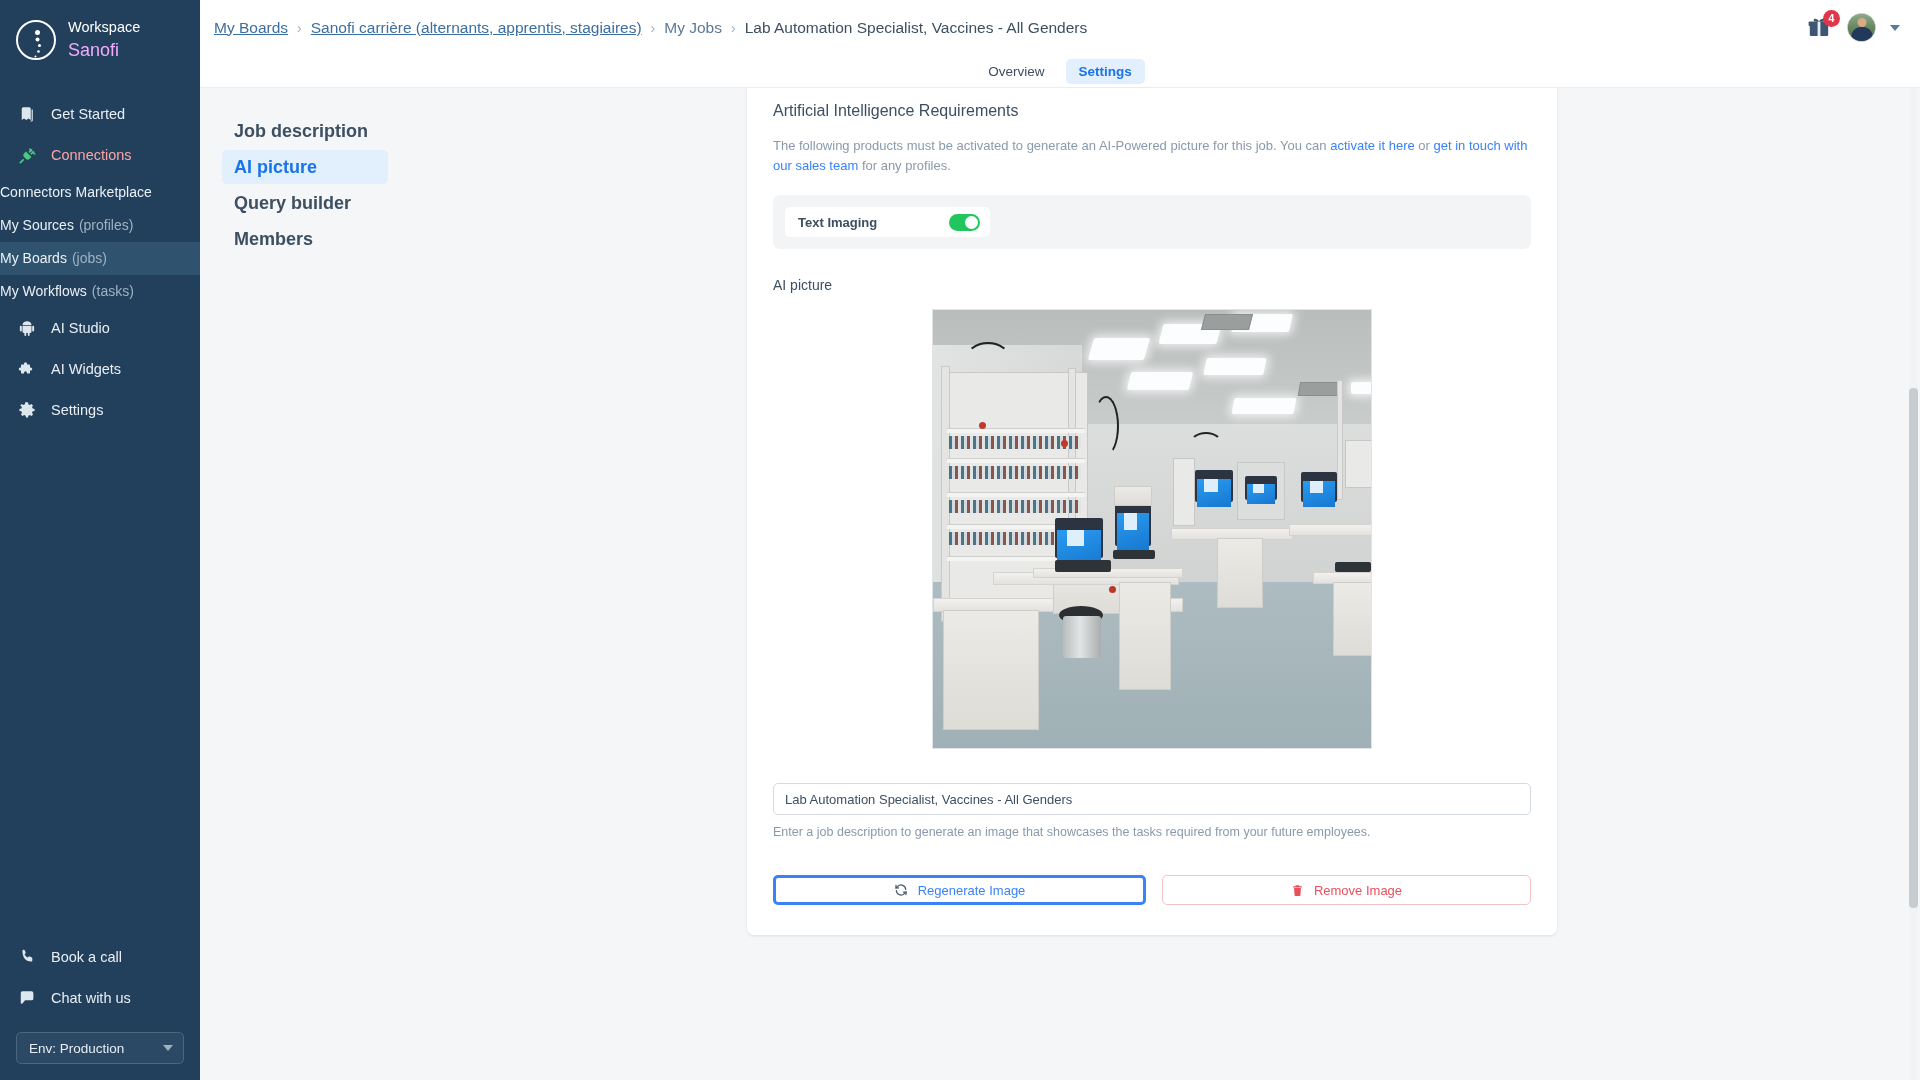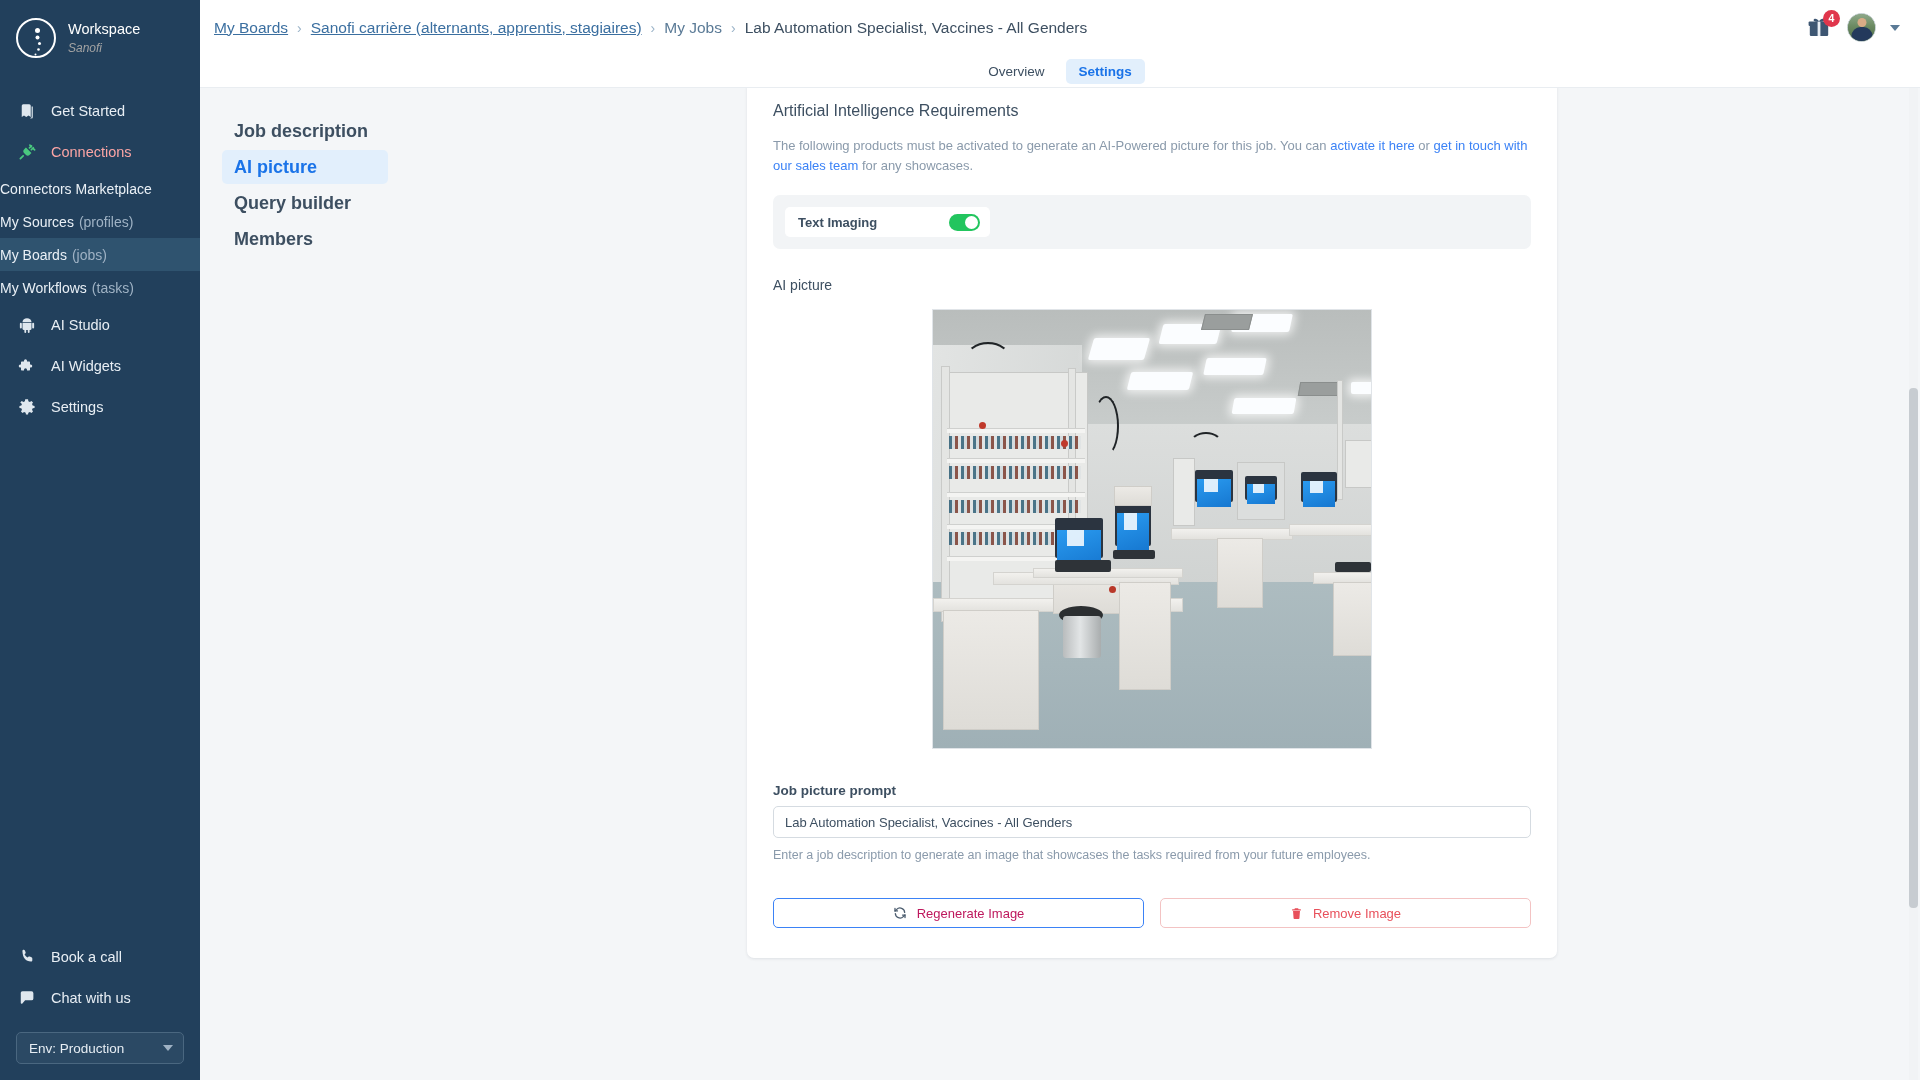--- a/index.html
+++ b/index.html
@@ -23,21 +23,21 @@
     width: 40px; height: 40px; border-radius: 50%;
     border: 2px solid #ffffff; position: relative; flex: 0 0 40px;
   }
   .ws-logo::after {
     content: ""; position: absolute; left: 17px; top: 8px;
     width: 5px; height: 5px; border-radius: 50%; background: #fff;
     box-shadow: 0 7px 0 -0.5px #fff, 2px 13px 0 -1px #fff, 1px 19px 0 -1.2px #fff, -2px 24px 0 -1.5px #fff;
   }
   .ws-text { line-height: 1.35; }
   .ws-title { color: #ffffff; font-size: 14.5px; font-weight: normal; }
-  .ws-sub { color: #a3a3a3; font-size: 12px; font-style: italic; }
+  .ws-sub { color: #f0abfc; font-size: 18px; }
 
   .nav-top { margin-top: 16px; }
   .nav-item {
     display: flex; align-items: center; gap: 13px;
     height: 41px; padding: 0 16px;
     color: #e8eef4; font-size: 14.5px; cursor: pointer;
   }
   .nav-item.active-green { color: #fca5a5; }
   .nav-icon { width: 22px; height: 22px; display: flex; align-items: center; justify-content: center; flex: 0 0 22px; }
   .nav-icon svg { display: block; }
@@ -175,21 +175,21 @@
     font-family: "Liberation Sans", sans-serif; background: #fff;
   }
   .hint { font-size: 12.5px; color: #8a9aab; margin-top: 10px; margin-bottom: 36px; }
 
   .btn-row { display: flex; gap: 16px; }
   .btn {
     flex: 1; height: 30px; border-radius: 5px; background: #fff;
     display: flex; align-items: center; justify-content: center; gap: 10px;
     font-size: 13px; cursor: pointer;
   }
-  .btn.neutral { border: 1px solid #3b82f6; color: #be185d; }
+  .btn.neutral { border: 3px solid #3b82f6; color: #3b82f6; }
   .btn.danger { border: 1px solid #f3c3c3; color: #e8505b; }
 
   .vscroll { position: absolute; right: 2px; top: 0; width: 9px; height: 100%; background: #f1f3f5; }
   .vthumb { position: absolute; right: 2px; width: 9px; border-radius: 4px; background: #c7ccd1; cursor: pointer; }
 </style>
 </head>
 <body>
 
 <div class="app">
 
@@ -346,21 +346,21 @@
         <div class="leftnav-item">Query builder</div>
         <div class="leftnav-item">Members</div>
       </nav>
 
       <div class="panel-scroll">
         <section class="card">
 
           <h2>Artificial Intelligence Requirements</h2>
 
           <p class="intro">
-            <span>The following products must be activated to generate an AI-Powered picture for this job. You can </span><a>activate it here</a><span> or </span><a>get in touch with our sales team</a><span> for any showcases.</span>
+            <span>The following products must be activated to generate an AI-Powered picture for this job. You can </span><a>activate it here</a><span> or </span><a>get in touch with our sales team</a><span> for any profiles.</span>
           </p>
 
           <div class="product-box">
             <div class="product-row">
               <span class="product-label">Text Imaging</span>
               <span class="toggle">
                 <span class="knob"></span>
               </span>
             </div>
           </div>
@@ -438,21 +438,20 @@
                   <div class="scr"></div>
                 </div>
               <div class="post" style="left:404px;top:70px;width:6px;height:120px;"></div>
               <div class="rack" style="left:412px;top:130px;width:28px;height:48px;"></div>
               <div class="bench" style="left:380px;top:262px;width:60px;height:12px;"></div>
               <div class="cab" style="left:400px;top:272px;width:40px;height:74px;"></div>
               <div class="kbd" style="left:402px;top:252px;width:36px;height:10px;"></div>
             </div>
           </div>
 
-          <div class="field-label">Job picture prompt</div>
           <input class="text-input" type="text" value="Lab Automation Specialist, Vaccines - All Genders" style="">
           <div class="hint">Enter a job description to generate an image that showcases the tasks required from your future employees.</div>
 
           <div class="btn-row">
             <div class="btn neutral">
               <svg width="14" height="14" viewBox="0 0 24 24" fill="none" stroke="#4a5b6d" stroke-width="2.2" stroke-linecap="round">
                 <path d="M20 11a8 8 0 0 0-13.7-5.2L3.5 8.5"></path>
                 <path d="M4 13a8 8 0 0 0 13.7 5.2l2.8-2.7"></path>
                 <path d="M3.4 4.2v4.3h4.3M20.6 19.8v-4.3h-4.3"></path>
               </svg>

